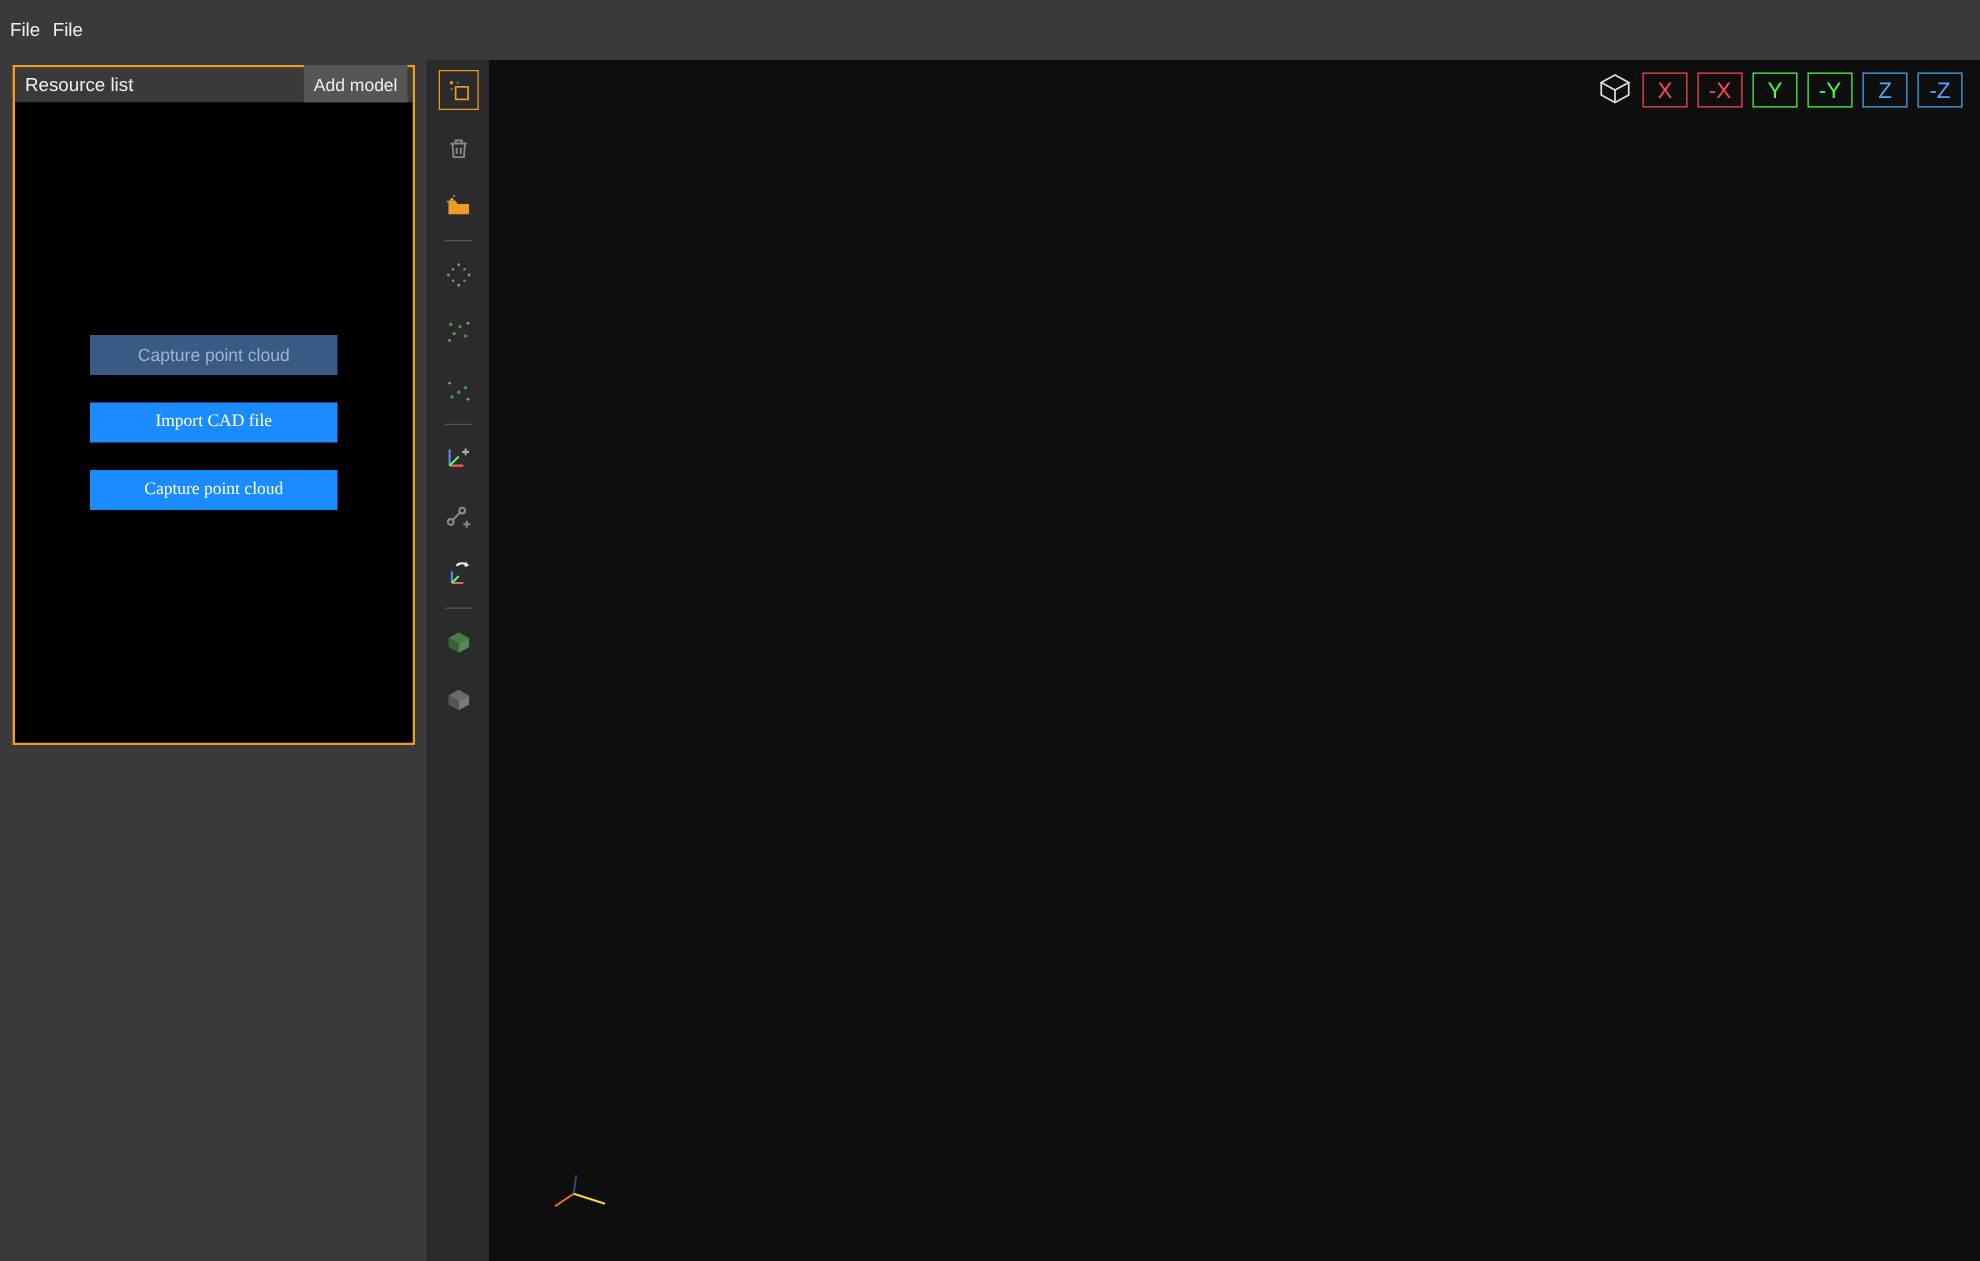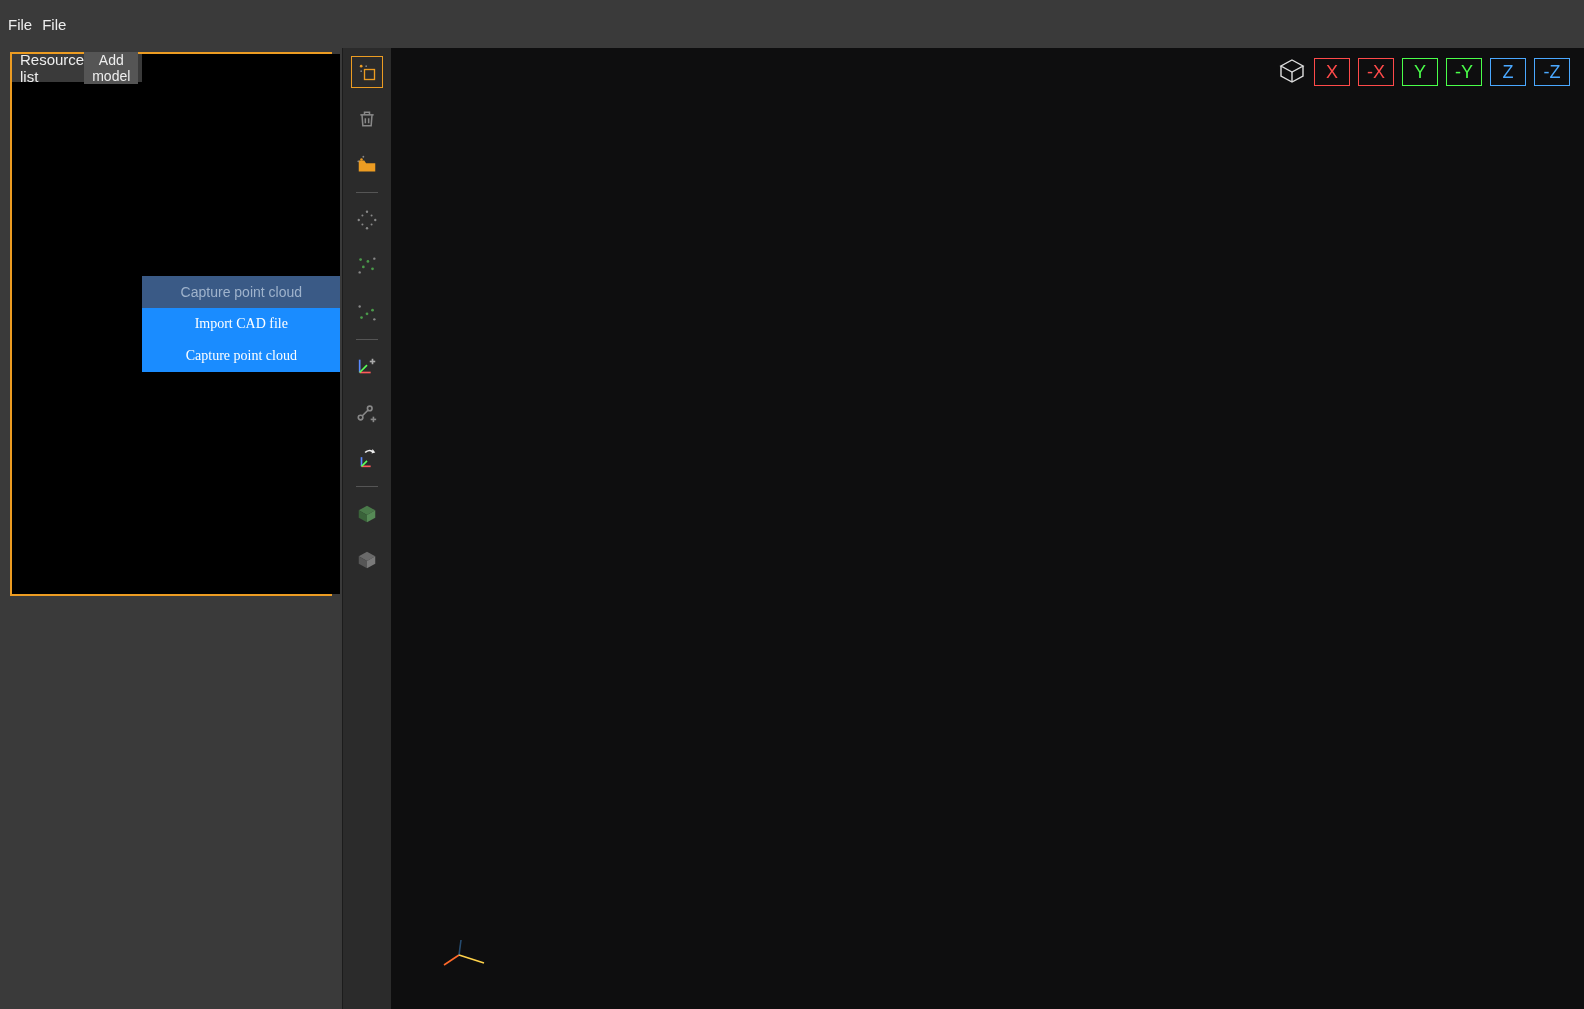--- a/index.html
+++ b/index.html
@@ -83,21 +83,21 @@
     width: 342px;
     display: flex;
     flex-direction: column;
     border-right: 1px solid #1c1c1c;
   }
 
   .resource-panel {
     margin: 4px 10px 10px 10px;
     border: 2px solid #ec9c22;
     display: flex;
-    flex-direction: row;
+    flex-direction: column;
     height: 540px;
     background: #000000;
   }
   .resource-panel-header {
     height: 28px;
     display: flex;
     align-items: center;
     background: #3a3a3a;
     padding: 0 4px 0 8px;
   }
@@ -115,20 +115,21 @@
     font-size: 14px;
     cursor: pointer;
   }
 
   .resource-panel-body {
     flex: 1;
     display: flex;
     flex-direction: column;
     align-items: center;
     justify-content: center;
+    row-gap: 22px;
     background: #000000;
   }
 
   .panel-btn {
     width: 198px;
     height: 32px;
     color: #ffffff;
     border: none;
     font-size: 14px;
     cursor: pointer;

